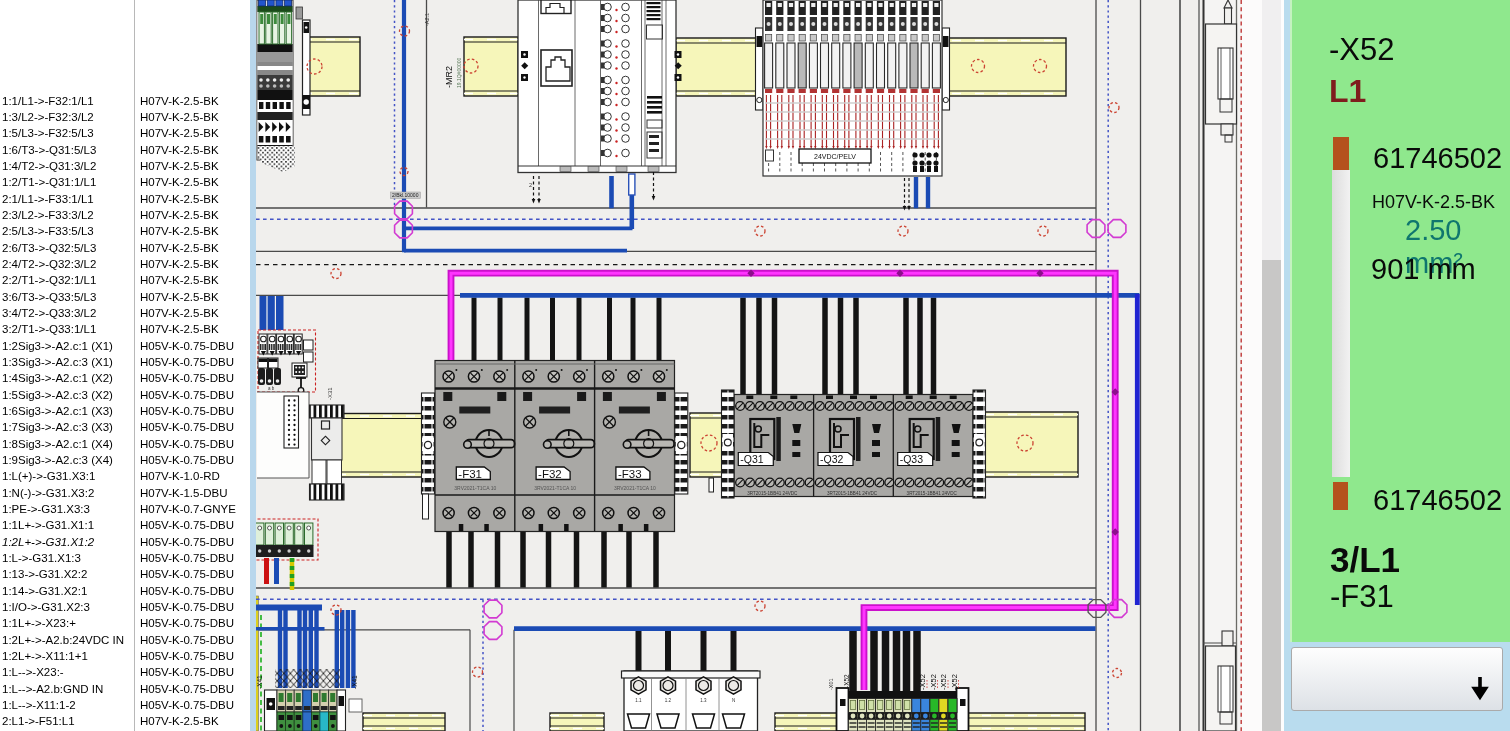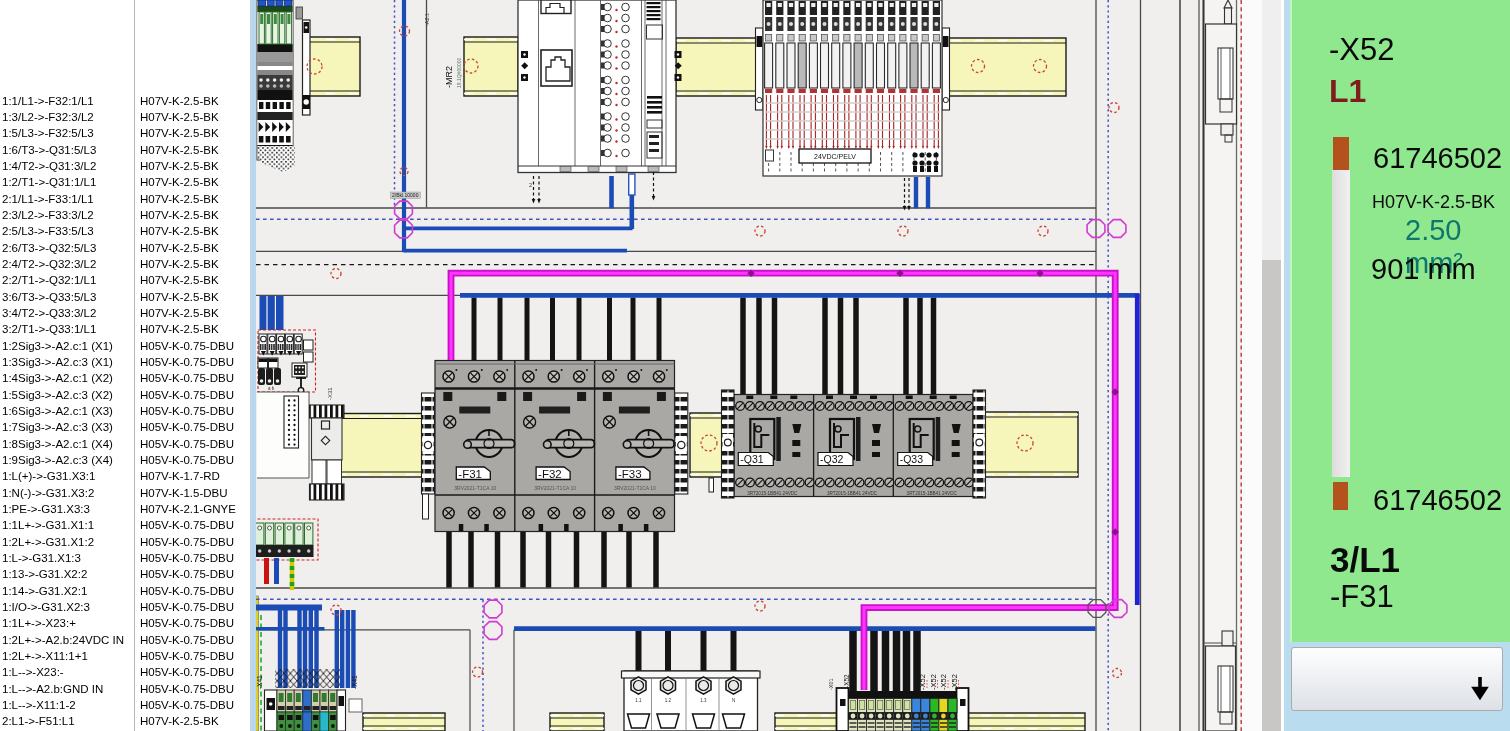--- a/index.html
+++ b/index.html
@@ -89,36 +89,36 @@
 <div class="row" style="top:437.5px;">
     <span style="position:absolute;left:2px;">1:8Sig3-&gt;-A2.c:1 (X4)</span>
     <span class="c2">H05V-K-0.75-DBU</span>
   </div>
 <div class="row" style="top:453.9px;">
     <span style="position:absolute;left:2px;">1:9Sig3-&gt;-A2.c:3 (X4)</span>
     <span class="c2">H05V-K-0.75-DBU</span>
   </div>
 <div class="row" style="top:470.2px;">
     <span style="position:absolute;left:2px;">1:L(+)-&gt;-G31.X3:1</span>
-    <span class="c2">H07V-K-1.7-RD</span>
+    <span class="c2">H07V-K-1.0-RD</span>
   </div>
 <div class="row" style="top:486.5px;">
     <span style="position:absolute;left:2px;">1:N(-)-&gt;-G31.X3:2</span>
     <span class="c2">H07V-K-1.5-DBU</span>
   </div>
 <div class="row" style="top:502.8px;">
     <span style="position:absolute;left:2px;">1:PE-&gt;-G31.X3:3</span>
-    <span class="c2">H07V-K-2.1-GNYE</span>
+    <span class="c2">H07V-K-0.7-GNYE</span>
   </div>
 <div class="row" style="top:519.2px;">
     <span style="position:absolute;left:2px;">1:1L+-&gt;-G31.X1:1</span>
     <span class="c2">H05V-K-0.75-DBU</span>
   </div>
 <div class="row" style="top:535.5px;">
-    <span style="position:absolute;left:2px;">1:2L+-&gt;-G31.X1:2</span>
+    <span style="position:absolute;left:2px;font-style:italic;">1:2L+-&gt;-G31.X1:2</span>
     <span class="c2">H05V-K-0.75-DBU</span>
   </div>
 <div class="row" style="top:551.8px;">
     <span style="position:absolute;left:2px;">1:L-&gt;-G31.X1:3</span>
     <span class="c2">H05V-K-0.75-DBU</span>
   </div>
 <div class="row" style="top:568.2px;">
     <span style="position:absolute;left:2px;">1:13-&gt;-G31.X2:2</span>
     <span class="c2">H05V-K-0.75-DBU</span>
   </div>

